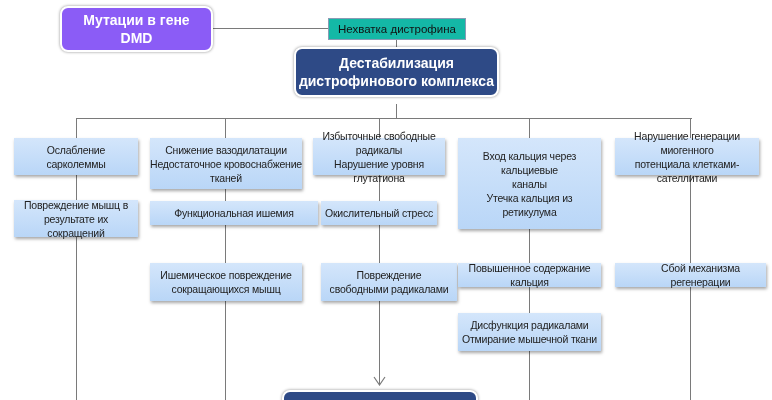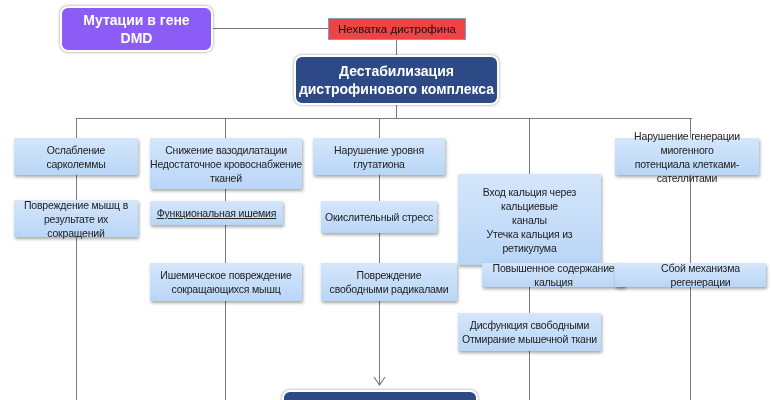--- a/index.html
+++ b/index.html
@@ -9,21 +9,21 @@
        background:linear-gradient(#d4e6fb,#b9d6f7);color:#222;font-size:10.5px;line-height:14px;
        box-shadow:1px 2px 3px rgba(0,0,0,0.35);letter-spacing:-0.2px;}
   .box span{display:block;}
   .dark{position:absolute;display:flex;align-items:center;justify-content:center;text-align:center;box-sizing:border-box;
         background:#8b5cf6;color:#fff;font-weight:bold;font-size:14px;line-height:18px;border:2px solid #fff;border-radius:8px;
         box-shadow:0 0 3px rgba(0,0,0,0.45);}
   .navy{position:absolute;display:flex;align-items:center;justify-content:center;text-align:center;box-sizing:border-box;
         background:#2e4a86;color:#fff;font-weight:bold;font-size:14px;line-height:18px;border:2px solid #fff;border-radius:8px;
         box-shadow:0 0 3px rgba(0,0,0,0.45);}
   .grey{position:absolute;display:flex;align-items:center;justify-content:center;box-sizing:border-box;
-        background:#ef4444;border:1px solid #8a9bb5;color:#111;font-size:11.5px;}
+        background:#14b8a6;border:1px solid #8a9bb5;color:#111;font-size:11.5px;}
   .arrow{position:absolute;width:0;height:0;}
 </style>
 </head>
 <body>
 
 <div class="line" style="left:212px;top:28px;width:118px;height:1px;"></div>
 <div class="line" style="left:396px;top:38px;width:1px;height:20px;"></div>
 <div class="line" style="left:396px;top:104px;width:1px;height:14px;"></div>
 <div class="line" style="left:76px;top:118px;width:616px;height:1px;"></div>
 
@@ -39,21 +39,21 @@
 
 <div class="dark" style="left:60px;top:6px;width:153px;height:46px;">
   <div>
       <span style="display:block">Мутации в гене</span>
       <span style="display:block">DMD</span>
     </div>
 </div>
 <div class="grey" style="left:328px;top:18px;width:138px;height:22px;">
   <span>Нехватка дистрофина</span>
 </div>
-<div class="navy" style="left:294px;top:55px;width:205px;height:50px;">
+<div class="navy" style="left:294px;top:47px;width:205px;height:50px;">
   <div>
       <span style="display:block">Дестабилизация</span>
       <span style="display:block">дистрофинового комплекса</span>
     </div>
 </div>
 
 <div class="box" style="left:14px;top:138px;width:124px;height:37px;">
   <div>
       <span>Ослабление</span>
       <span>сарколеммы</span>
@@ -66,65 +66,66 @@
     </div>
 </div>
 
 <div class="box" style="left:150px;top:138px;width:152px;height:51px;">
   <div>
       <span>Снижение вазодилатации</span>
       <span>Недостаточное кровоснабжение</span>
       <span>тканей</span>
     </div>
 </div>
-<div class="box" style="left:150px;top:201px;width:133px;height:24px;text-decoration:underline;">
+<div class="box" style="left:150px;top:201px;width:168px;height:24px;">
   <div>
       <span>Функциональная ишемия</span>
     </div>
 </div>
 <div class="box" style="left:150px;top:263px;width:152px;height:38px;">
   <div>
       <span>Ишемическое повреждение</span>
       <span>сокращающихся мышц</span>
     </div>
 </div>
 
 <div class="box" style="left:313px;top:138px;width:132px;height:37px;">
   <div>
+      <span>Избыточные свободные радикалы</span>
       <span>Нарушение уровня глутатиона</span>
     </div>
 </div>
-<div class="box" style="left:321px;top:201px;width:116px;height:32px;">
+<div class="box" style="left:321px;top:201px;width:116px;height:24px;">
   <div>
       <span>Окислительный стресс</span>
     </div>
 </div>
 <div class="box" style="left:321px;top:263px;width:136px;height:38px;">
   <div>
       <span>Повреждение</span>
       <span>свободными радикалами</span>
     </div>
 </div>
 
-<div class="box" style="left:458px;top:138px;width:143px;height:91px;margin-top:36px;">
+<div class="box" style="left:458px;top:138px;width:143px;height:91px;">
   <div>
       <span>Вход кальция через кальциевые</span>
       <span>каналы</span>
       <span>Утечка кальция из</span>
       <span>ретикулума</span>
     </div>
 </div>
-<div class="box" style="left:458px;top:263px;width:143px;height:24px;margin-left:24px;">
+<div class="box" style="left:458px;top:263px;width:143px;height:24px;">
   <div>
       <span>Повышенное содержание кальция</span>
     </div>
 </div>
 <div class="box" style="left:458px;top:313px;width:143px;height:38px;">
   <div>
-      <span>Дисфункция свободными</span>
+      <span>Дисфункция радикалами</span>
       <span>Отмирание мышечной ткани</span>
     </div>
 </div>
 
 <div class="box" style="left:615px;top:138px;width:144px;height:37px;">
   <div>
       <span>Нарушение генерации миогенного</span>
       <span>потенциала клетками-сателлитами</span>
     </div>
 </div>

